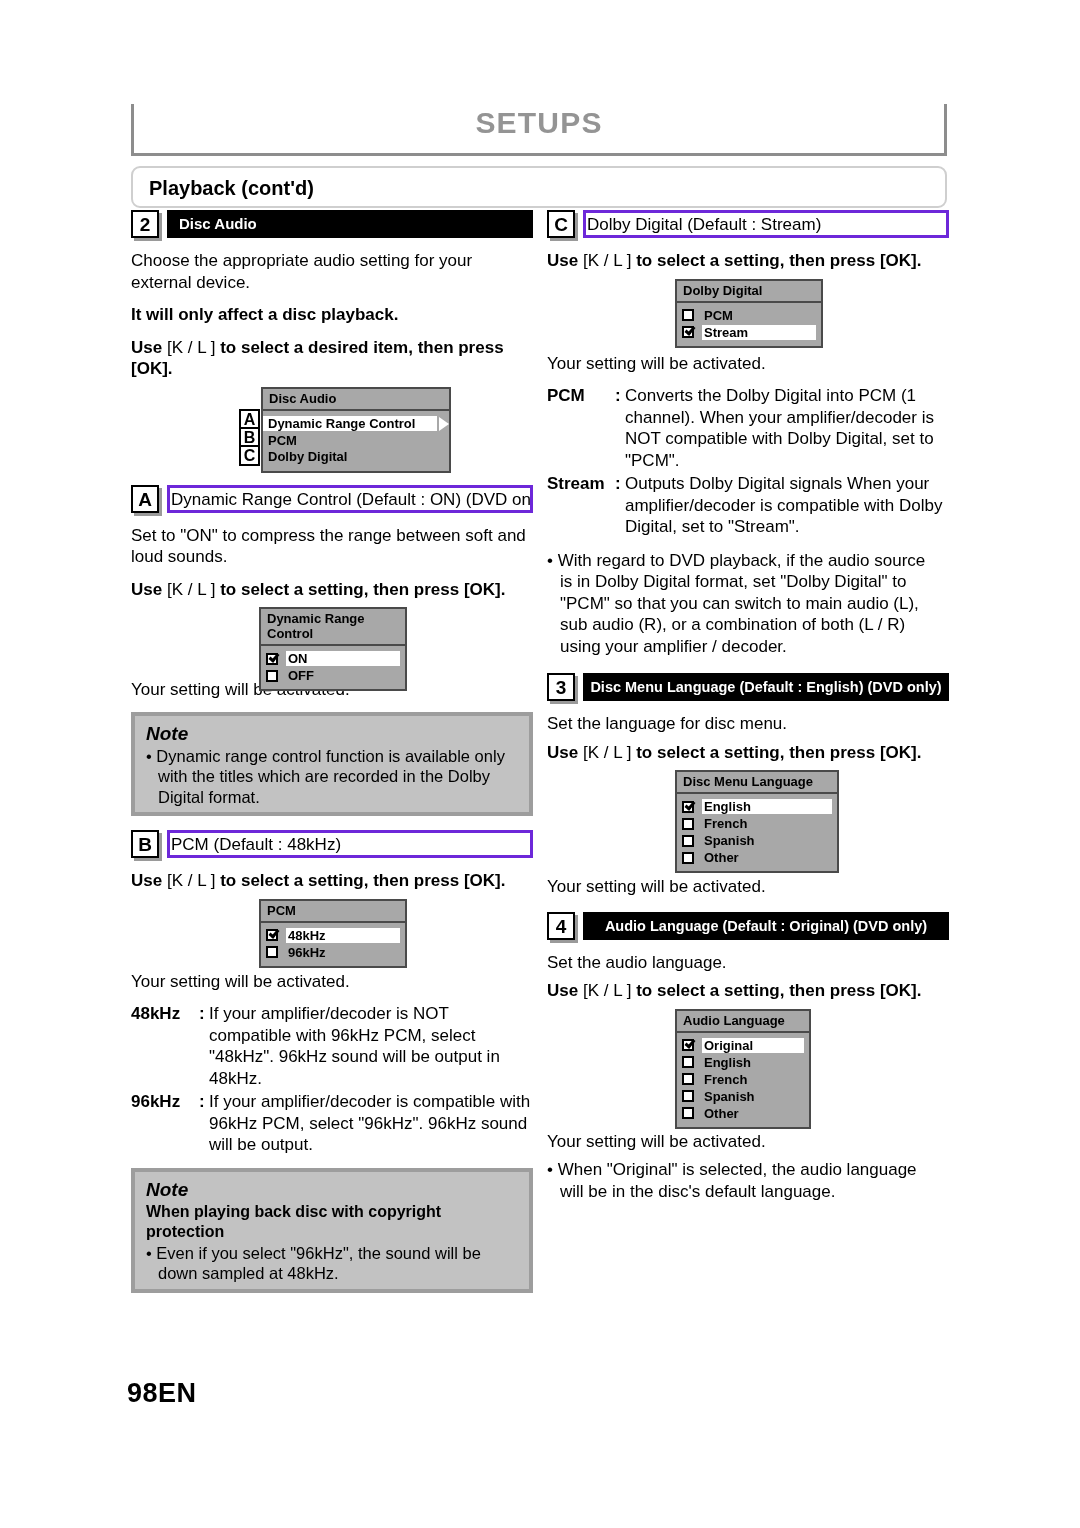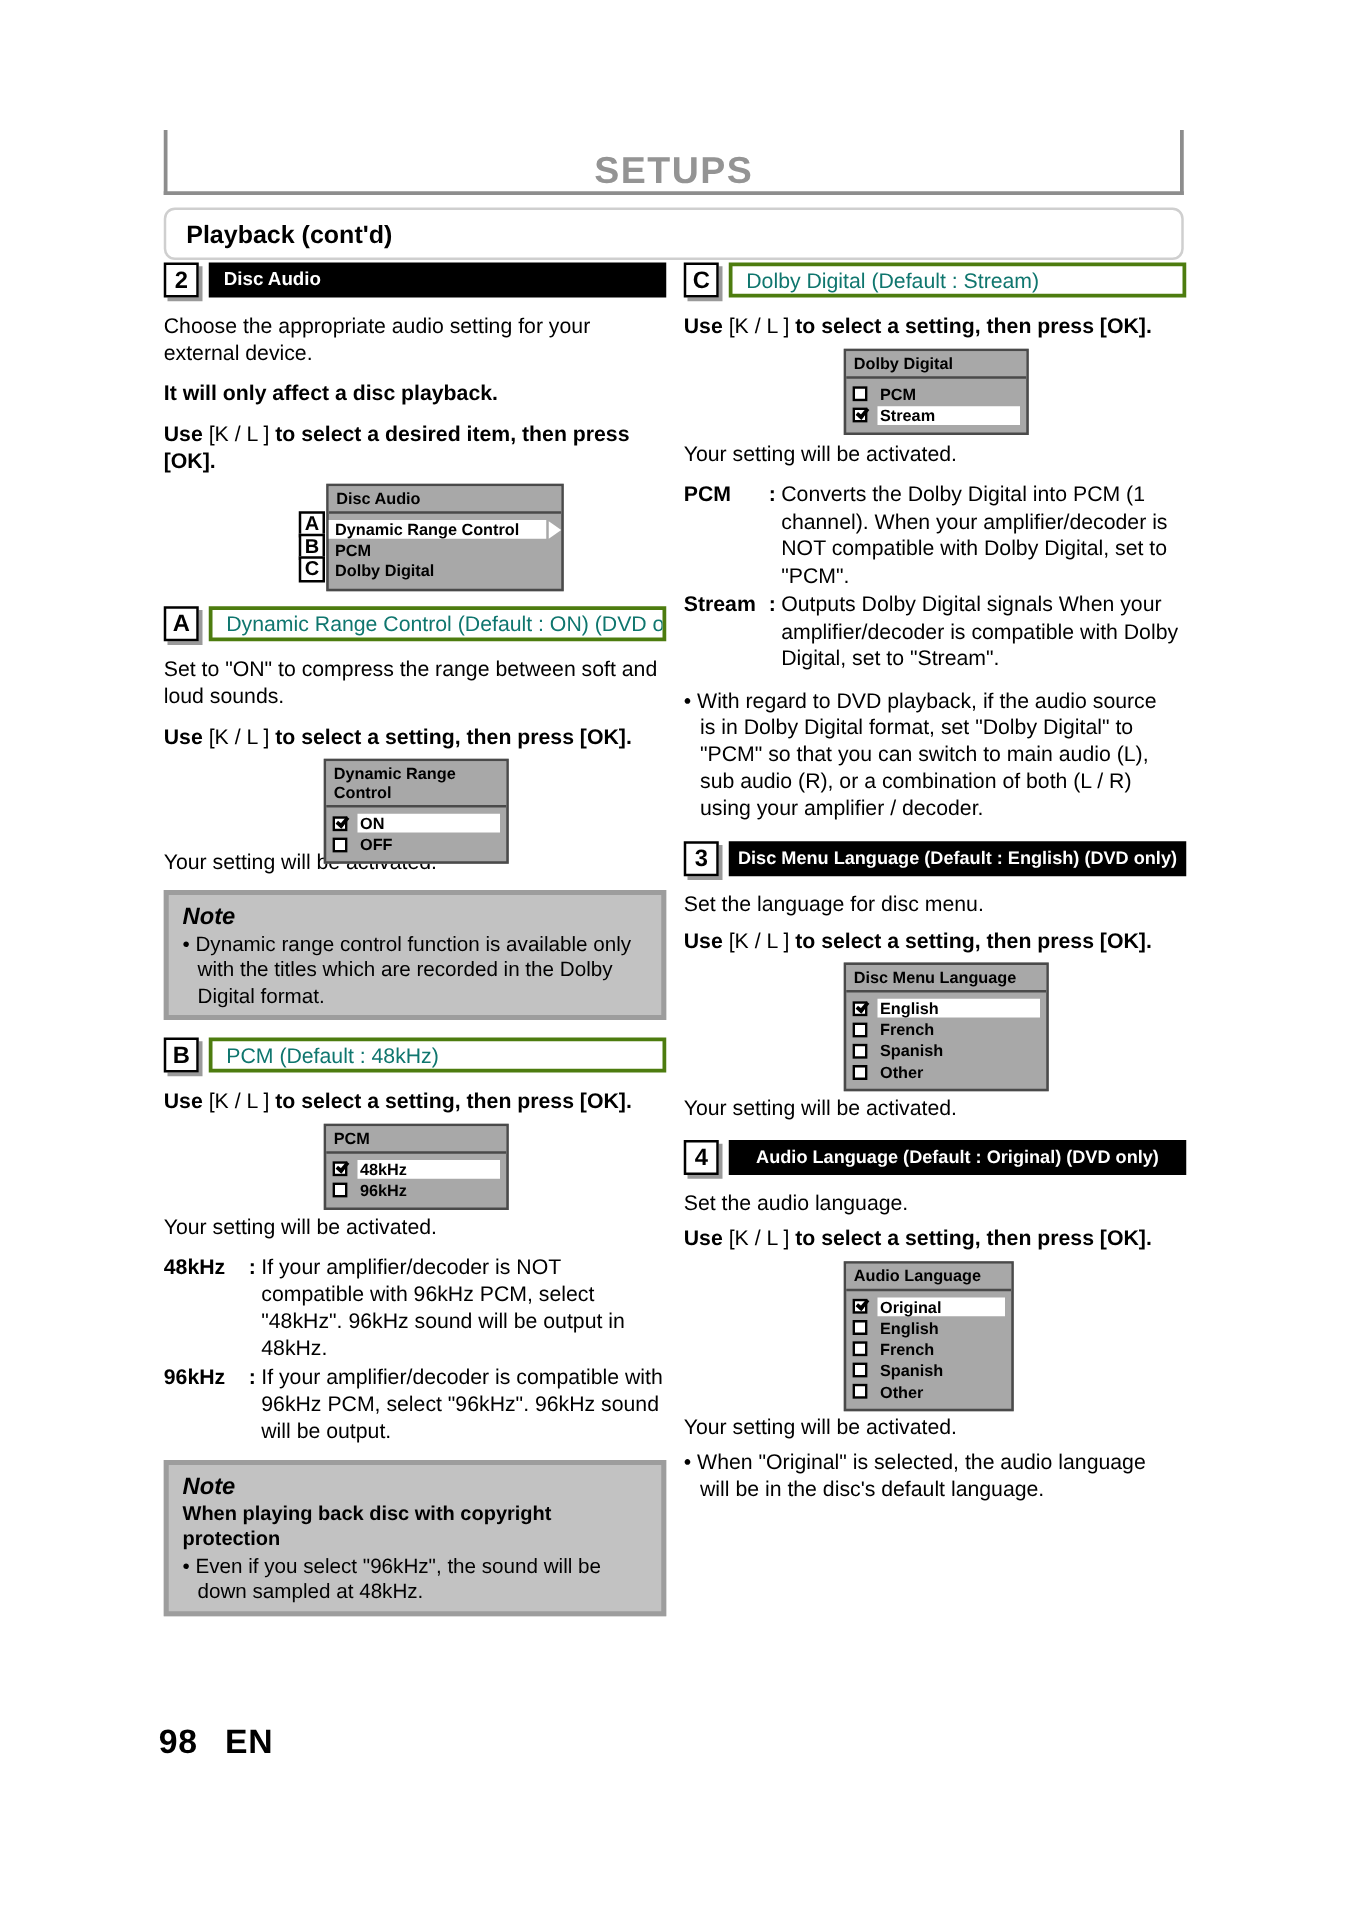--- a/index.html
+++ b/index.html
@@ -32,21 +32,21 @@
     width: 816px;
     height: 52px;
     border-left: 3px solid #8d8d8d;
     border-right: 3px solid #8d8d8d;
     border-bottom: 3px solid #8d8d8d;
     box-sizing: border-box;
   }
   .setups-title {
     position: absolute;
     left: 0; right: 0;
-    top: 16px;
+    top: 2px;
     text-align: center;
     font-size: 30px;
     font-weight: bold;
     letter-spacing: 1.2px;
     color: #949494;
   }
 
   
   .playback-bar {
     position: absolute;
@@ -110,25 +110,25 @@
     white-space: nowrap;
   }
   .sec-head .bar-black.centered { padding-left: 0; text-align: center; }
   .sec-head .bar-white {
     position: absolute;
     left: 36px;
     top: 0;
     right: 0;
     height: 28px;
     background: #fff;
-    border: 3px solid #4d7c0f;
-    color: #0f766e;
+    border: 3px solid #6d28d9;
+    color: #000000;
     font-size: 17px;
     line-height: 23px;
-    padding-left: 11px;
+    padding-left: 1px;
     box-sizing: border-box;
     overflow: hidden;
     white-space: nowrap;
   }
 
   
   p.t {
     margin: 0 0 11px 0;
     font-size: 17px;
     line-height: 21.5px;
@@ -278,21 +278,21 @@
 
   
   .footer {
     position: absolute;
     left: 127px;
     top: 1378px;
     font-size: 27px;
     font-weight: bold;
     letter-spacing: 0.5px;
   }
-  .footer .pg { margin-right: 22px; }
+  .footer .pg { }
 </style>
 </head>
 <body>
 
 <div class="page">
 
   <div class="setups-band">
     <div class="setups-title">SETUPS</div>
   </div>
 

